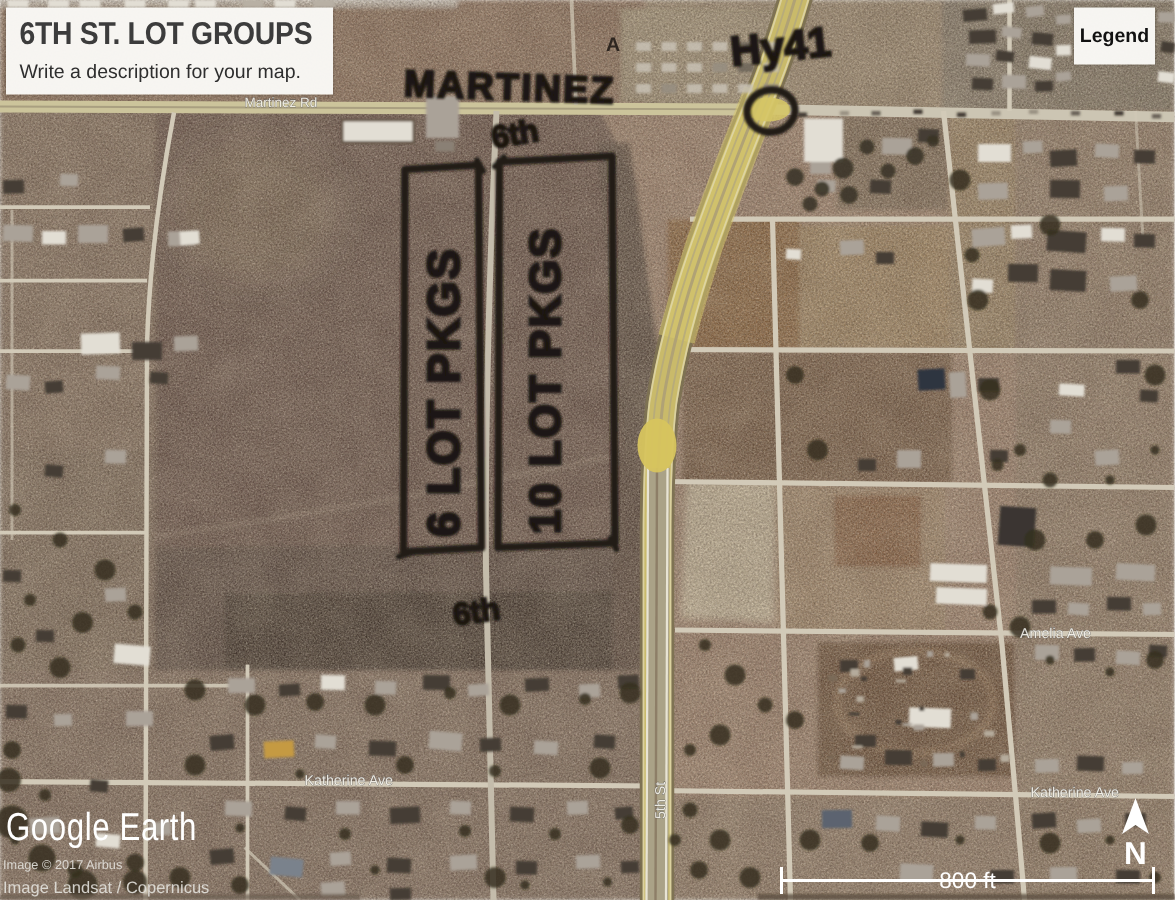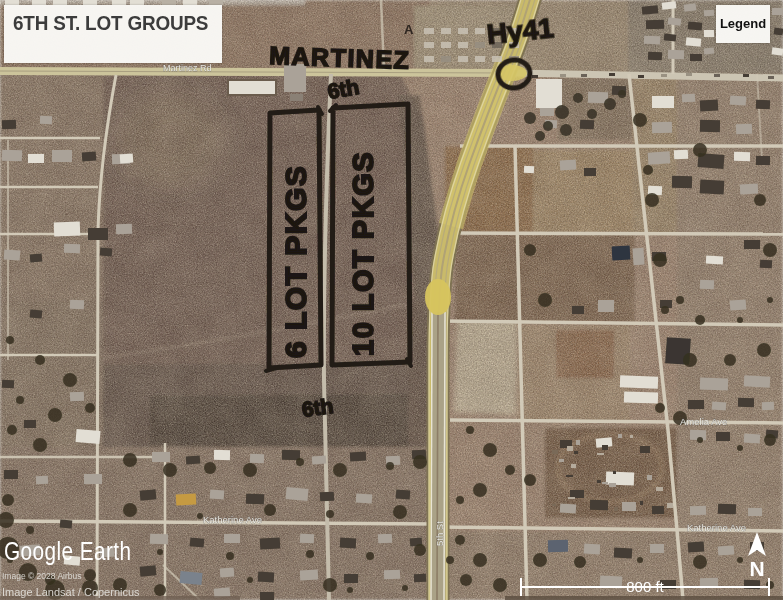--- a/index.html
+++ b/index.html
@@ -463,17 +463,18 @@
 <line x1="521" y1="587" x2="769" y2="587" stroke-width="2"></line>
 <line x1="521" y1="578" x2="521" y2="596" stroke-width="2"></line>
 <line x1="769" y1="578" x2="769" y2="596" stroke-width="2"></line>
 <text x="645" y="592" font-size="15" text-anchor="middle" stroke="none" style="font-family:'Liberation Sans',sans-serif">800 ft</text>
 <path d="M757,532 L766,556 L757,550 L748,556 Z" stroke="none"></path>
 <text x="757" y="576" font-size="21" font-weight="bold" text-anchor="middle" stroke="none" style="font-family:'Liberation Sans',sans-serif">N</text>
 </g>
 </svg>
 <div class="box" style="left:4px;top:5px;width:218px;height:58px"></div>
 <div style="position:absolute;left:13px;top:11px;font-size:21px;font-weight:bold;color:#3c3c3c;letter-spacing:-0.2px;transform:scaleX(0.90);transform-origin:left top;white-space:nowrap">6TH ST. LOT GROUPS</div>
+<div style="position:absolute;left:13px;top:40px;font-size:13px;color:#2e2e2e">Write a description for your map.</div>
 <div class="box" style="left:716px;top:5px;width:54px;height:38px"></div>
 <div style="position:absolute;left:716px;top:16px;width:54px;text-align:center;font-size:13px;font-weight:bold;color:#111">Legend</div>
 <div style="position:absolute;left:4px;top:536px;font-size:26px;color:#fff;letter-spacing:0.5px;transform:scaleX(0.80);transform-origin:left top;white-space:nowrap">Google Earth</div>
-<div style="position:absolute;left:2px;top:571px;font-size:8.5px;color:#e3e1dc;opacity:0.9">Image © 2028 Airbus</div>
+<div style="position:absolute;left:2px;top:571px;font-size:8.5px;color:#e3e1dc;opacity:0.9">Image © 2017 Airbus</div>
 <div style="position:absolute;left:2px;top:586px;font-size:11px;color:#e3e1dc;opacity:0.9">Image Landsat / Copernicus</div>
 </div>
 </body></html>

